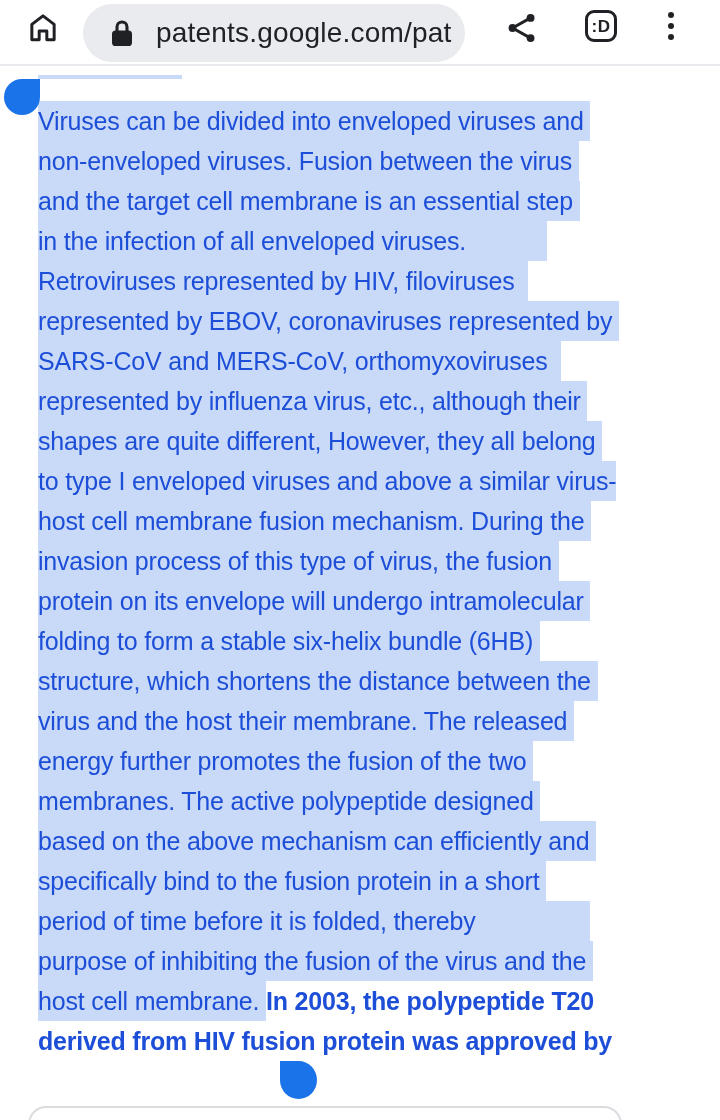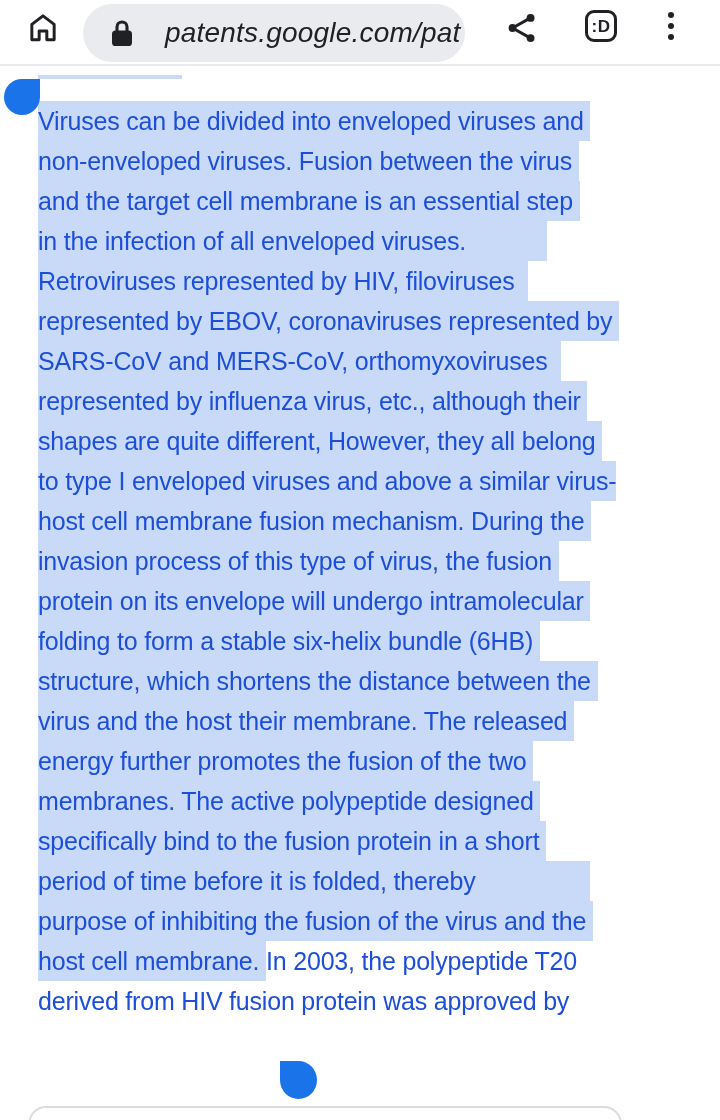--- a/index.html
+++ b/index.html
@@ -13,21 +13,21 @@
     position:absolute;left:0;top:0;width:720px;height:64px;background:#ffffff;
     border-bottom:2px solid #e8eaed;z-index:5;
   }
   .home-btn{position:absolute;left:26px;top:10px;width:34px;height:36px;cursor:pointer;}
   .omnibox{
     position:absolute;left:83px;top:4px;width:382px;height:58px;border-radius:29px;
     background:#e9ebee;display:flex;align-items:center;overflow:hidden;cursor:pointer;
   }
   .lock{margin-left:27px;flex:0 0 auto;width:24px;height:28px;}
   .url-text{
-    margin-left:31px;font-size:28px;color:#202124;white-space:nowrap;letter-spacing:0.2px;font-style:italic;
+    margin-left:22px;font-size:28px;color:#202124;white-space:nowrap;letter-spacing:0.2px;
   }
   .share-btn{position:absolute;left:504px;top:11px;width:34px;height:34px;cursor:pointer;}
   .tabswitch{
     position:absolute;left:585px;top:10px;width:32px;height:32px;box-sizing:border-box;
     border:3.4px solid #202124;border-radius:9px;display:flex;align-items:center;justify-content:center;
     cursor:pointer;
   }
   .tabswitch span{font-weight:700;font-size:17px;color:#202124;letter-spacing:0.5px;line-height:1;}
   .menu-btn{
     position:absolute;left:663px;top:12px;width:16px;height:40px;display:flex;flex-direction:column;
@@ -35,21 +35,21 @@
   }
   .menu-btn i{width:6px;height:6px;border-radius:50%;background:#202124;display:block;}
 
   
   .para{
     position:absolute;left:38px;top:101px;z-index:1;
     font-size:25px;letter-spacing:-0.2px;color:#1d4ed8;
   }
   .line{height:40px;line-height:40px;white-space:pre;}
   .hl{display:inline-block;height:100%;background:#c8daf8;white-space:pre;vertical-align:top;}
-  .plain{display:inline-block;height:100%;white-space:pre;vertical-align:top;}
+  .plain{display:inline-block;height:100%;white-space:pre;vertical-align:top;font-weight:bold;}
 
   
   .prev-line-sliver{
     position:absolute;left:38px;top:75px;width:144px;height:4px;background:#c8daf8;z-index:1;
   }
 
   
   .sel-handle{position:absolute;background:#1a73e8;z-index:6;cursor:grab;}
   .sel-handle.start{
     left:4px;top:79px;width:36px;height:36px;
@@ -140,20 +140,21 @@
   <div class="line"><span class="hl">folding to form a stable six-helix bundle (6HB) </span><span class="plain"></span></div>
 
   <div class="line"><span class="hl">structure, which shortens the distance between the </span><span class="plain"></span></div>
 
   <div class="line"><span class="hl">virus and the host their membrane. The released </span><span class="plain"></span></div>
 
   <div class="line"><span class="hl">energy further promotes the fusion of the two </span><span class="plain"></span></div>
 
   <div class="line"><span class="hl">membranes. The active polypeptide designed </span><span class="plain"></span></div>
 
+  <div class="line"><span class="hl">based on the above mechanism can efficiently and </span><span class="plain"></span></div>
 
   <div class="line"><span class="hl">specifically bind to the fusion protein in a short </span><span class="plain"></span></div>
 
   <div class="line"><span class="hl">period of time before it is folded, thereby                 </span><span class="plain"></span></div>
 
 
   <div class="line"><span class="hl">purpose of inhibiting the fusion of the virus and the </span><span class="plain"></span></div>
 
   <div class="line"><span class="hl">host cell membrane. </span><span class="plain">In 2003, the polypeptide T20</span></div>
 

